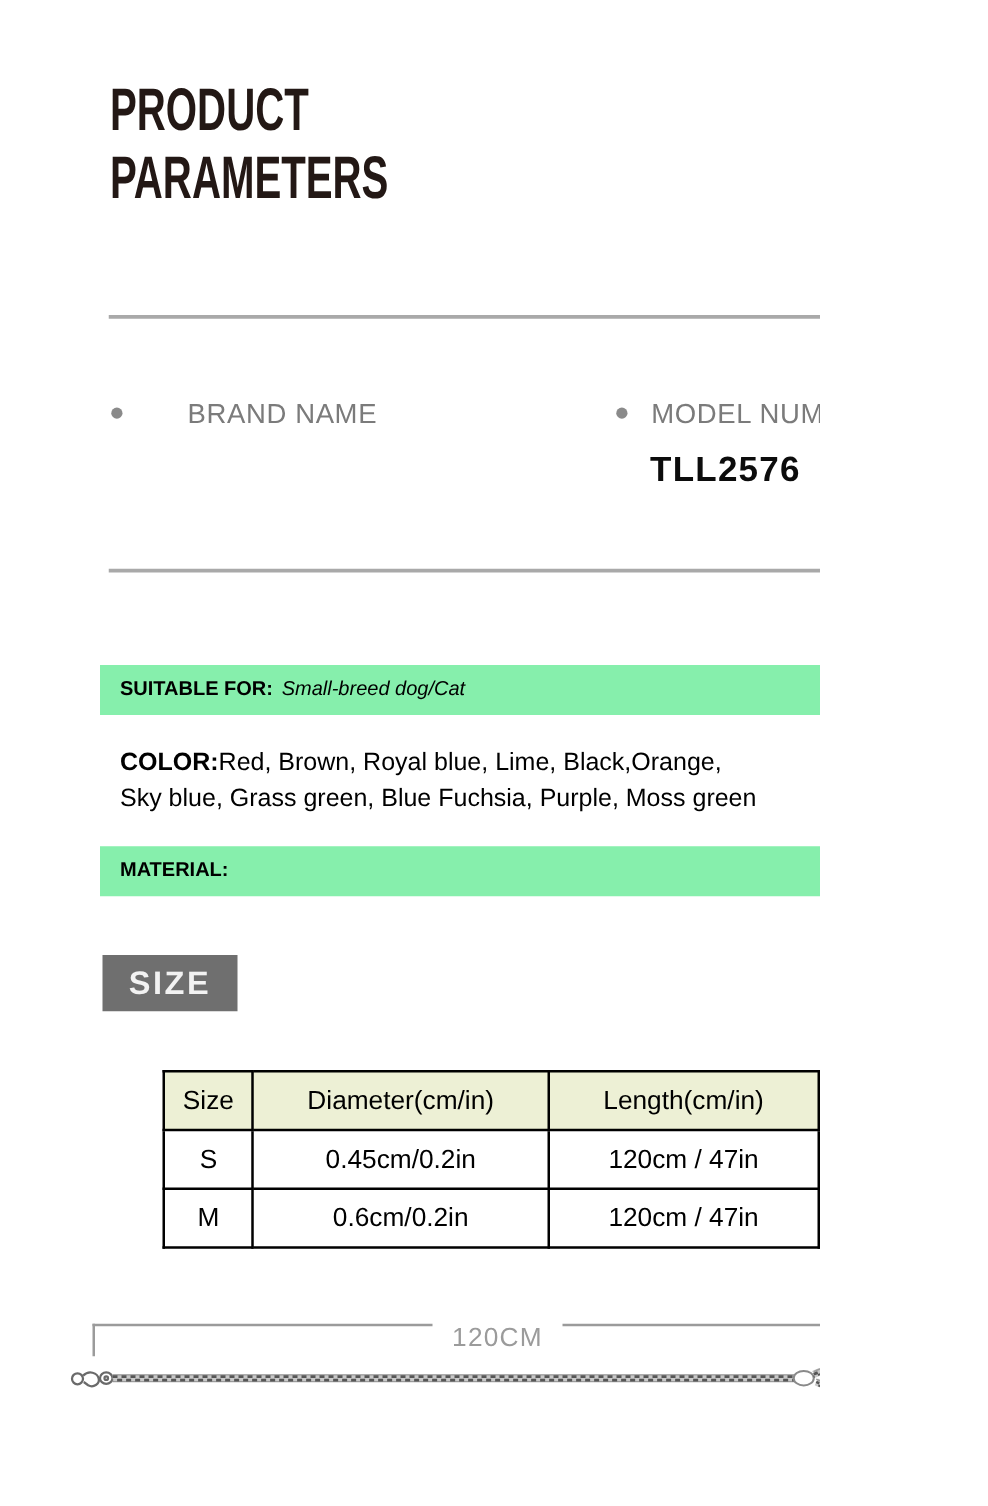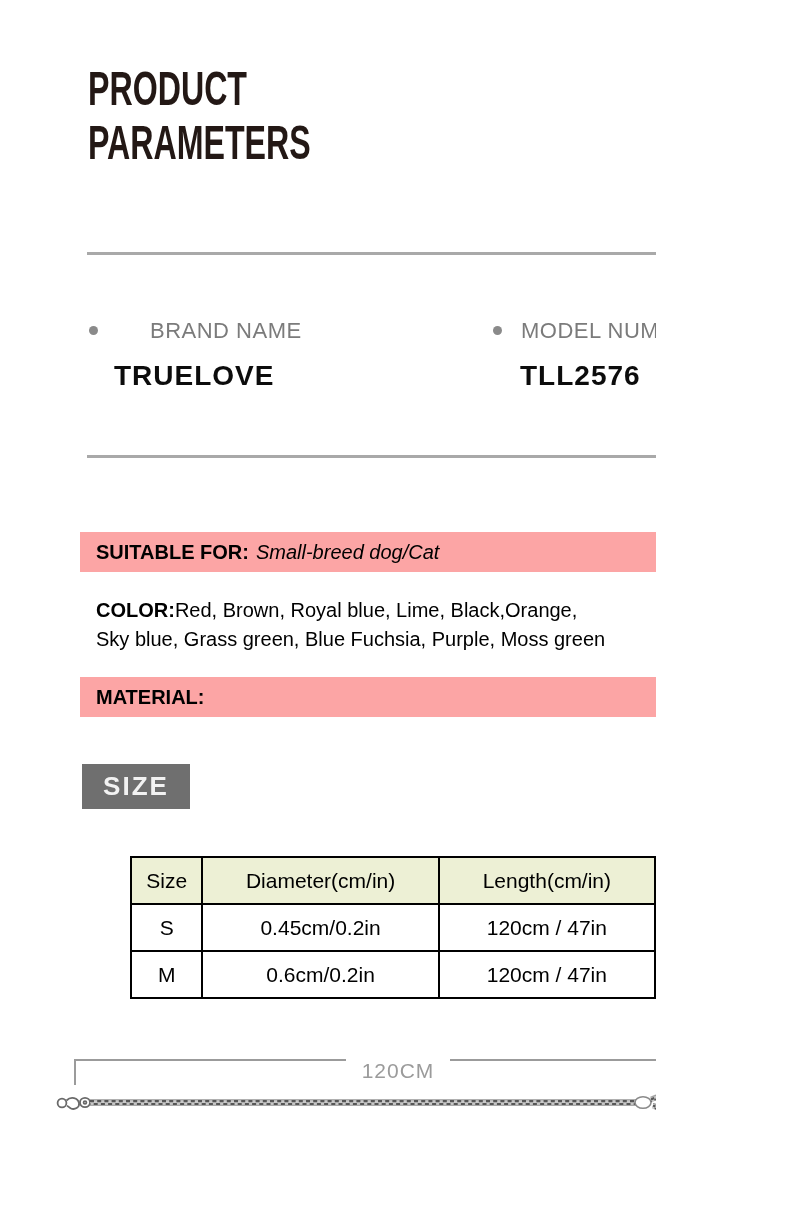--- a/index.html
+++ b/index.html
@@ -49,24 +49,24 @@
   .spec-value {
     position: absolute; top: 360px;
     font-size: 28px; font-weight: bold; color: #0c0c0c; letter-spacing: 1px; white-space: nowrap;
   }
   .spec-value-brand { left: 114px; }
   .spec-value-model { left: 520px; }
 
   
   .gray-bar {
     position: absolute; left: 80px; width: 627px; height: 40px;
-    background: #fca5a5;
+    background: #86efac;
     display: flex; align-items: center;
     padding-left: 16px;
-    font-size: 20px; color: #000;
+    font-size: 16px; color: #000;
     white-space: nowrap;
   }
   .bar-suitable { top: 532px; }
   .bar-material { top: 677px; }
   .gray-bar b { font-weight: bold; }
   .bar-suitable .bar-value { margin-left: 7px; font-style: italic; }
 
   
   .color-block {
     position: absolute; left: 96px; top: 596px;
@@ -150,21 +150,20 @@
         <path d="M24 27.7 c1.2 1.8 3.2 2 4.6 0.8"></path>
       </g>
     </svg>
   </div>
 
   <div class="divider divider-1"></div>
   <div class="divider divider-2"></div>
 
   <span class="bullet bullet-brand"></span>
   <div class="spec-label spec-label-brand">BRAND NAME</div>
-  <div class="spec-value spec-value-brand">TRUELOVE</div>
 
   <span class="bullet bullet-model"></span>
   <div class="spec-label spec-label-model">MODEL NUMBER</div>
   <div class="spec-value spec-value-model">TLL2576</div>
 
   <div class="gray-bar bar-suitable">
     <b>SUITABLE FOR:</b>
     <span class="bar-value">Small-breed dog/Cat</span>
   </div>
 

